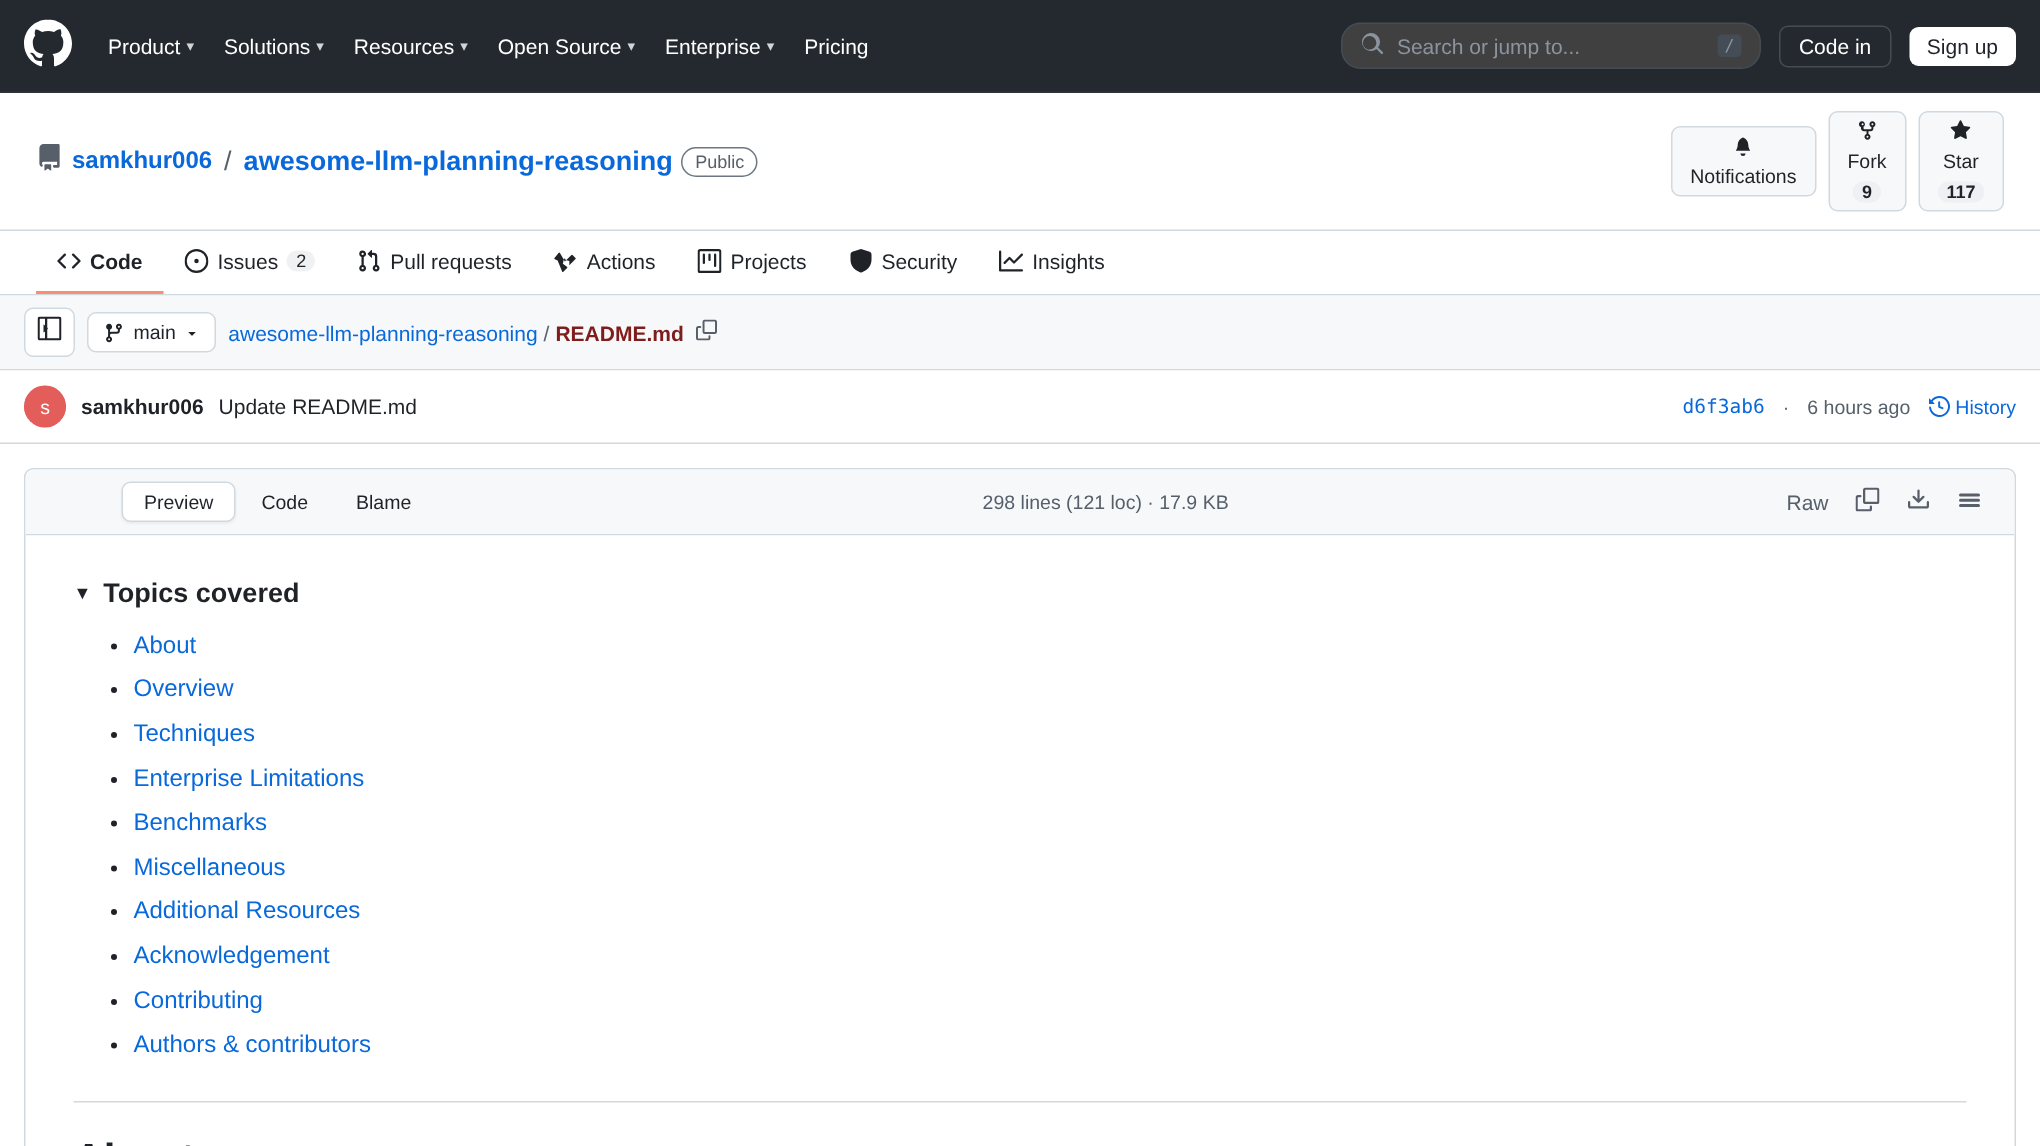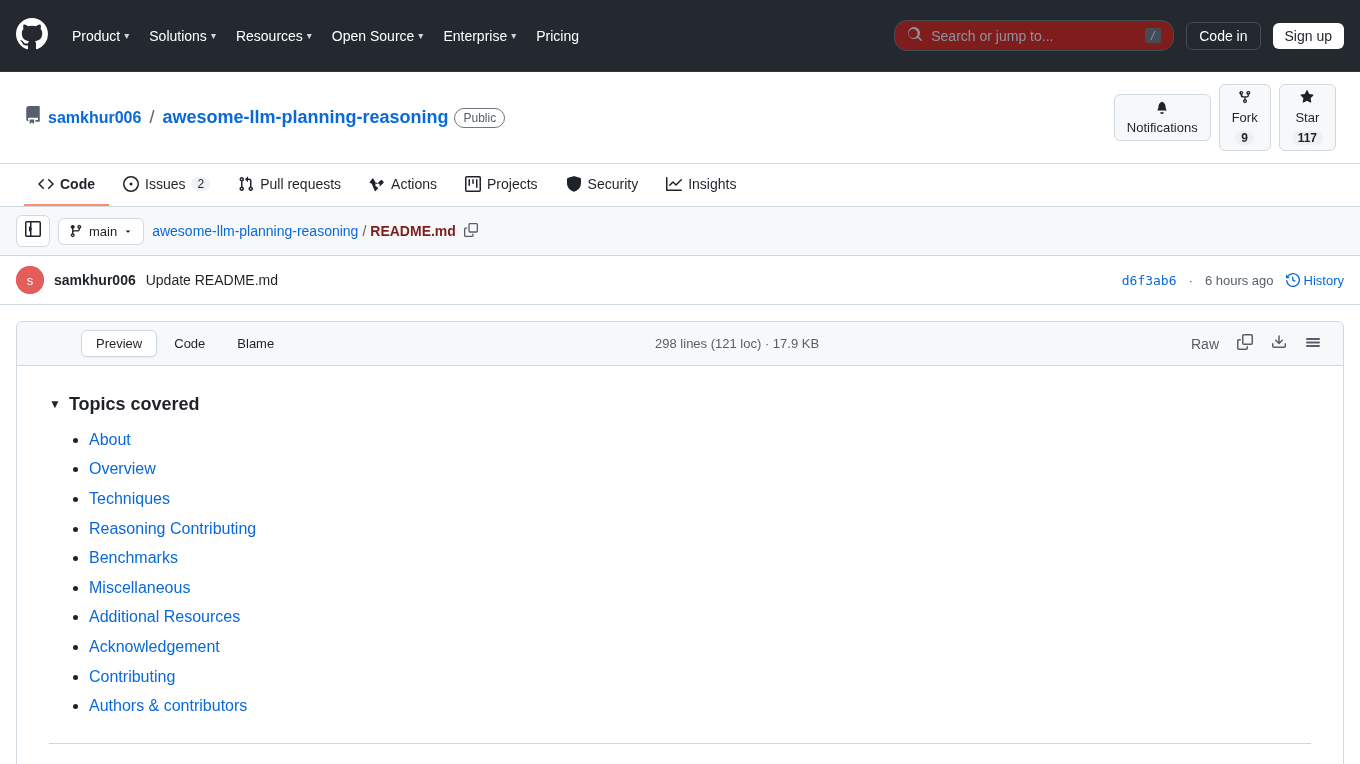--- a/index.html
+++ b/index.html
@@ -1,35 +1,35 @@
 <!DOCTYPE html>
 <html><head>
   <meta charset="utf-8">
   <style>
     * { box-sizing: border-box; margin: 0; padding: 0; }
     body { font-family: -apple-system, BlinkMacSystemFont, "Segoe UI", Helvetica, Arial, sans-serif; font-size: 14px; color: #1f2328; background: #ffffff; }
 
     
     .top-nav {
       display: flex; align-items: center; justify-content: space-between;
-      padding: 0 16px; height: 72px; background: #24292f; color: #fff;
+      padding: 0 16px; height: 62px; background: #24292f; color: #fff;
       border-bottom: 1px solid #30363d;
     }
     .top-nav-left { display: flex; align-items: center; gap: 16px; }
     .top-nav-right { display: flex; align-items: center; gap: 12px; }
     .github-logo { color: #fff; }
     .nav-item {
       display: flex; align-items: center; gap: 4px; color: #fff;
       font-size: 14px; font-weight: 500; cursor: pointer; padding: 6px 8px;
       border-radius: 6px; white-space: nowrap;
     }
     .nav-chevron { font-size: 10px; opacity: 0.8; }
     .search-box {
       display: flex; align-items: center; gap: 8px;
-      background: #7f1d1d; border: 1px solid #444c56; border-radius: 13px;
+      background: #404040; border: 1px solid #444c56; border-radius: 13px;
       padding: 5px 12px; width: 280px; color: #8b949e; cursor: pointer;
     }
     .search-box-text { flex: 1; font-size: 14px; color: #8b949e; }
     .search-slash {
       background: #444c56; color: #8b949e; font-size: 11px;
       padding: 1px 5px; border-radius: 3px; font-family: monospace;
     }
     .btn-signin {
       color: #fff; background: transparent; border: 1px solid #444c56;
       padding: 5px 12px; border-radius: 6px; cursor: pointer; font-size: 14px; font-weight: 500;
@@ -394,21 +394,21 @@
   <div class="readme-content">
     <div class="toc-section">
       <div class="toc-toggle">
         <span style="font-size:12px;">▼</span>
         <span>Topics covered</span>
       </div>
       <ul class="toc-list" id="toc-list-container">
       <li><a href="#about">About</a></li>
           <li><a href="#overview">Overview</a></li>
           <li><a href="#techniques">Techniques</a></li>
-          <li><a href="#reasoning-limitations">Reasoning Contributing</a></li>
+          <li><a href="#reasoning-limitations">Enterprise Limitations</a></li>
           <li><a href="#benchmarks">Benchmarks</a></li>
           <li><a href="#miscellaneous">Miscellaneous</a></li>
           <li><a href="#additional-resources">Additional Resources</a></li>
           <li><a href="#acknowledgement">Acknowledgement</a></li>
           <li><a href="#contributing">Contributing</a></li>
           <li><a href="#authors-and-contributors">Authors &amp; contributors</a></li>
         </ul>
     </div>
     <hr class="content-divider">
     <h2 class="about-heading">About</h2>

